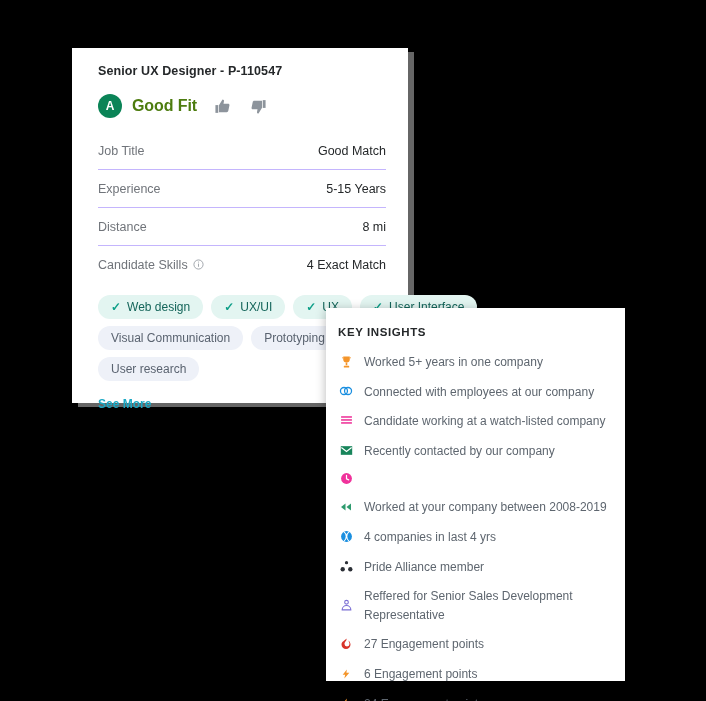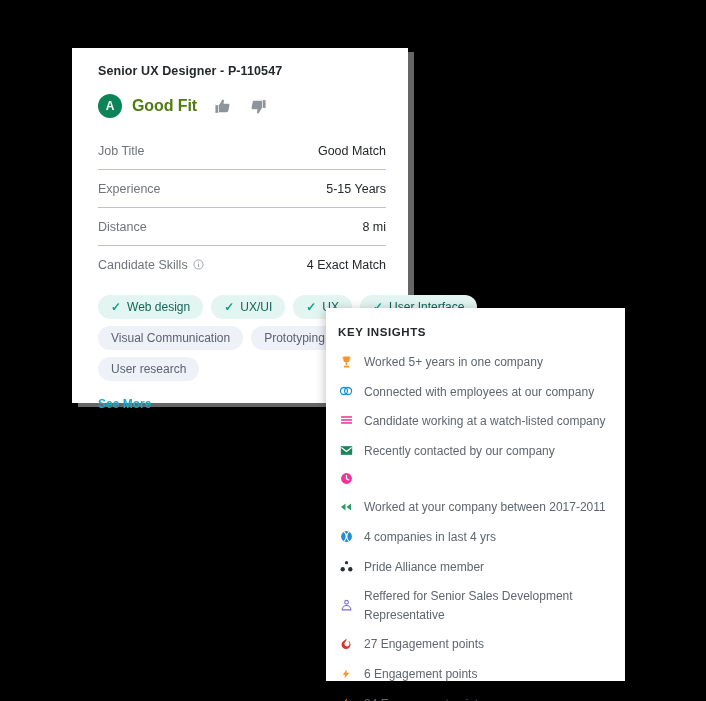--- a/index.html
+++ b/index.html
@@ -320,21 +320,21 @@
     </span>
   </div>
 
   <div class="insight-item">
     <span class="insight-icon">
       <svg width="14" height="12" viewBox="0 0 24 24" fill="#2e9b6e">
         <path d="M11 5v14L2 12z"></path>
         <path d="M22 5v14l-9-7z"></path>
       </svg>
     </span>
-    <span class="insight-text">Worked at your company between 2017-2011</span>
+    <span class="insight-text">Worked at your company between 2008-2019</span>
   </div>
 
   <div class="insight-item">
     <span class="insight-icon">
       <svg width="13" height="13" viewBox="0 0 24 24">
         <circle cx="12" cy="12" r="10" fill="#1a8fe0"></circle>
         <path d="M7.5 3.5a11 11 0 0 1 0 17M16.5 3.5a11 11 0 0 0 0 17" fill="none" stroke="#ffffff" stroke-width="2"></path>
       </svg>
     </span>
     <span class="insight-text">4 companies in last 4 yrs</span>

